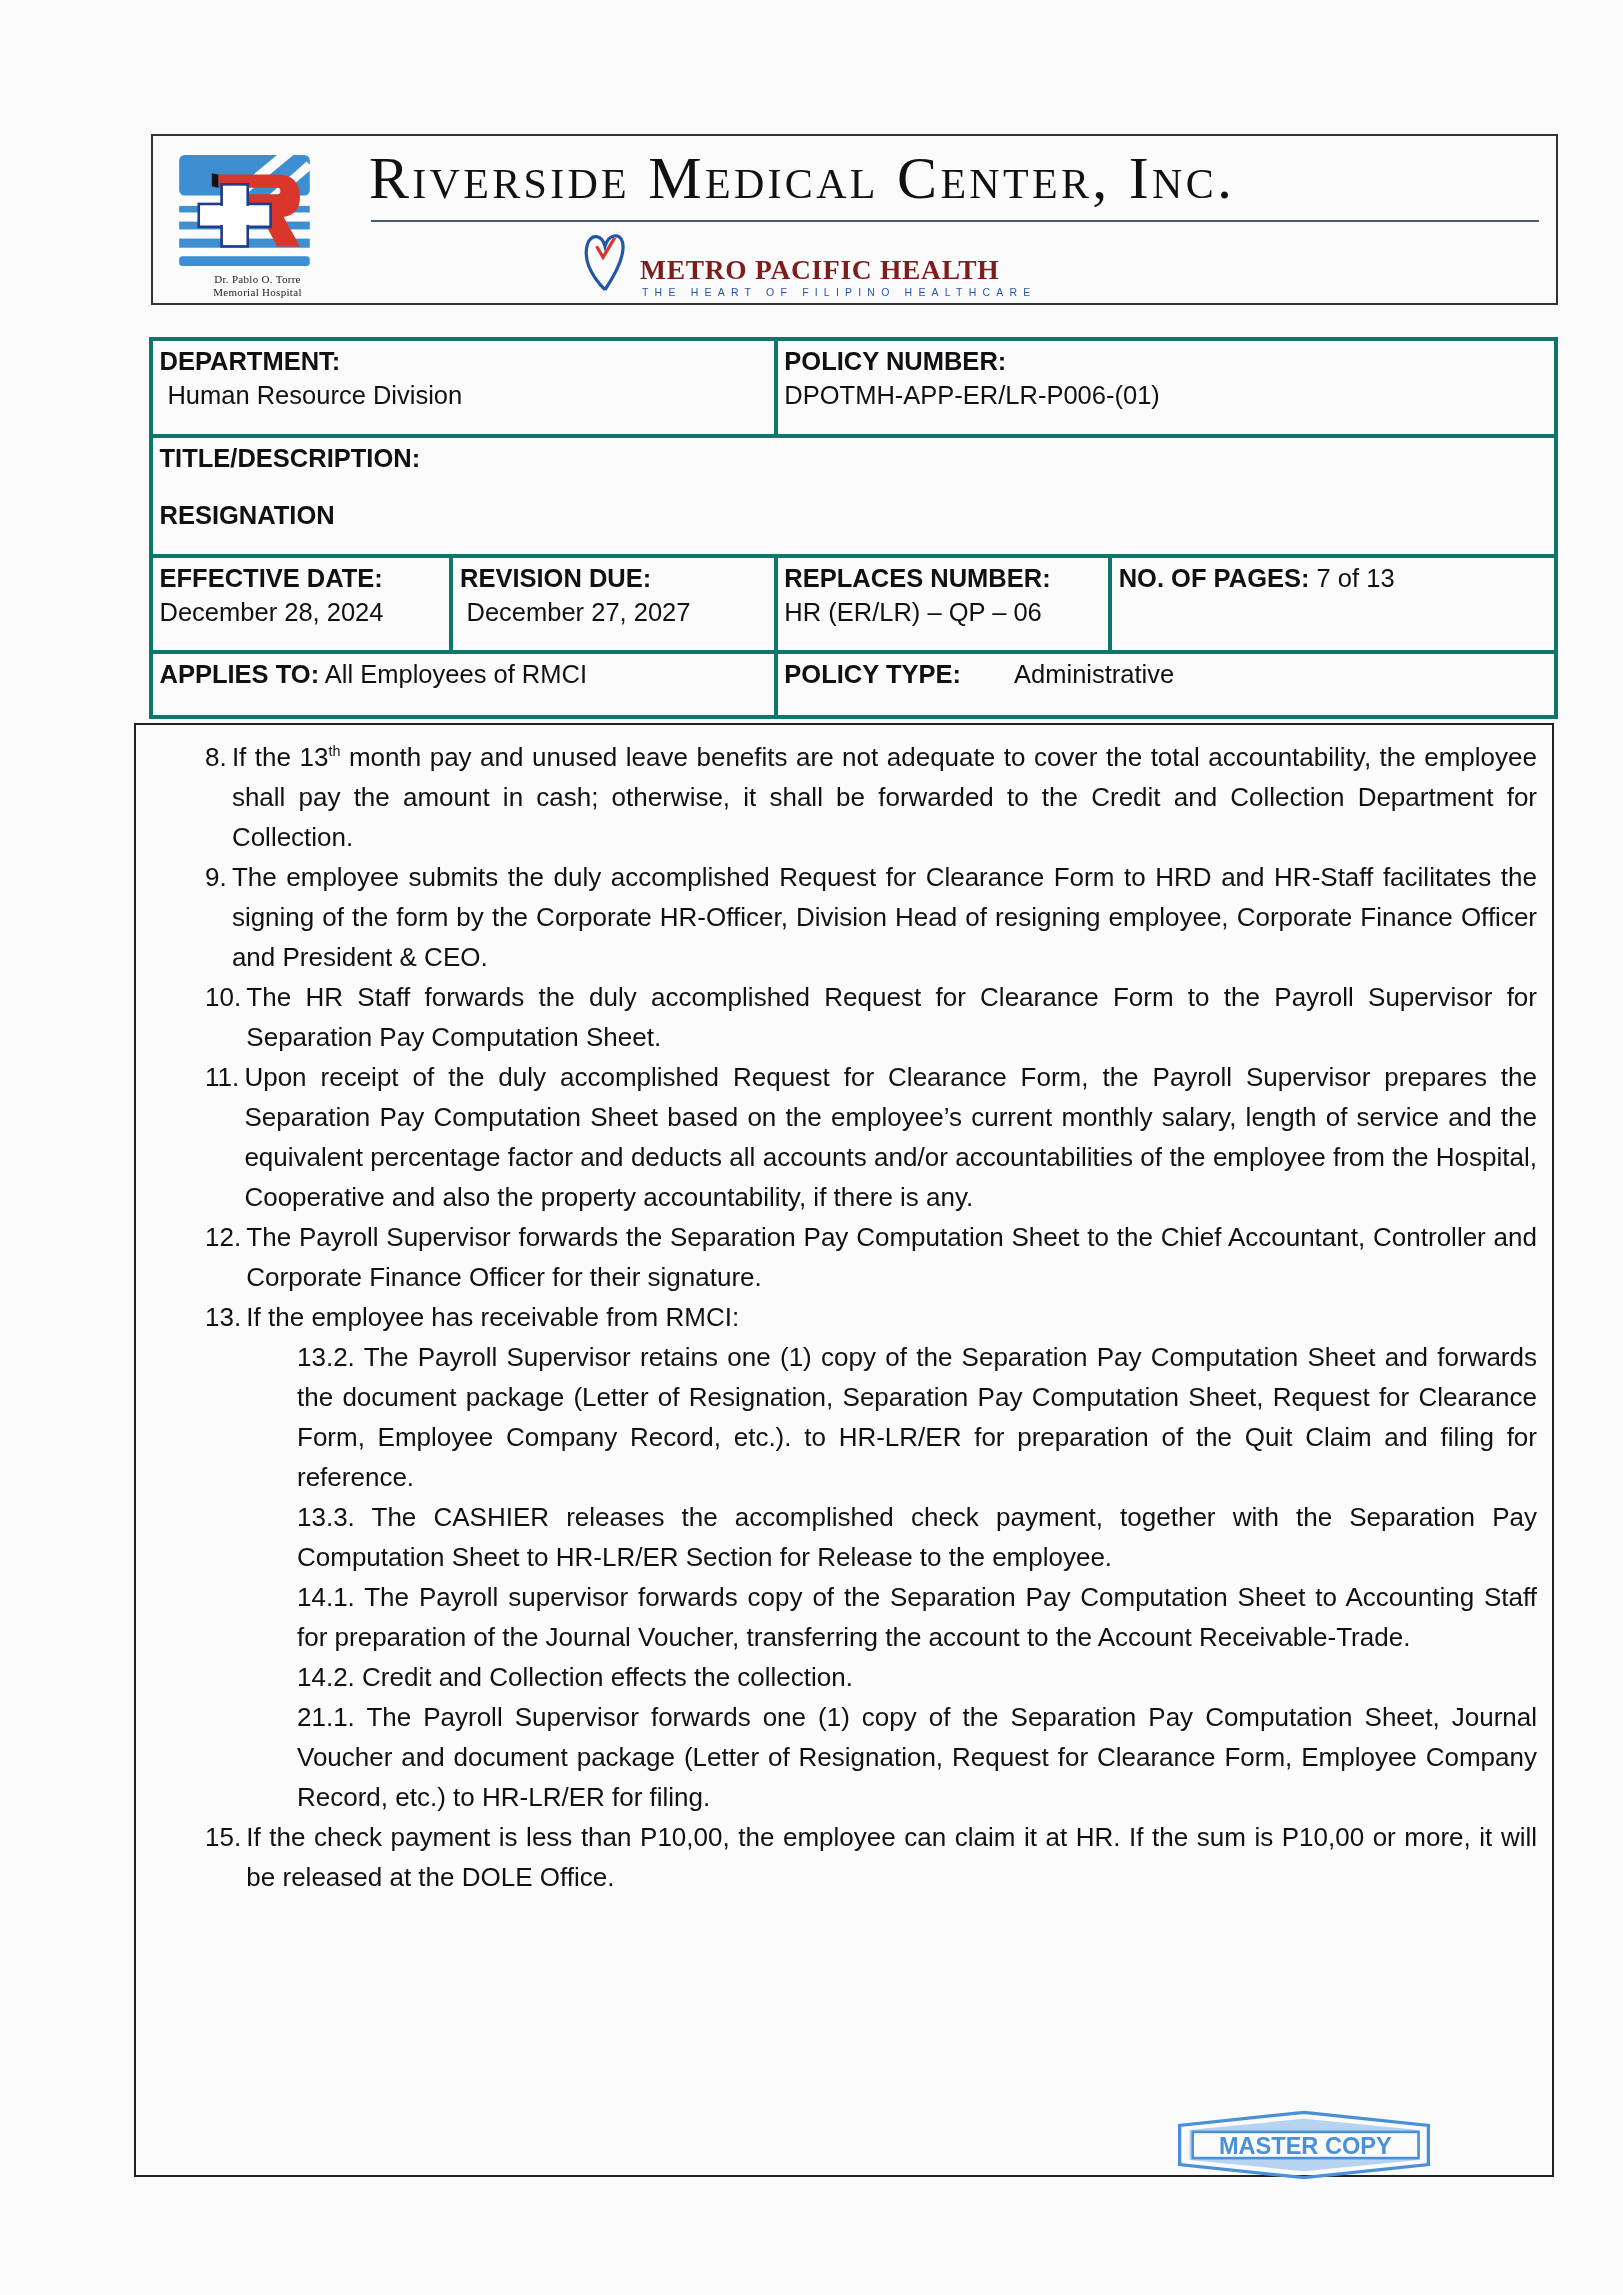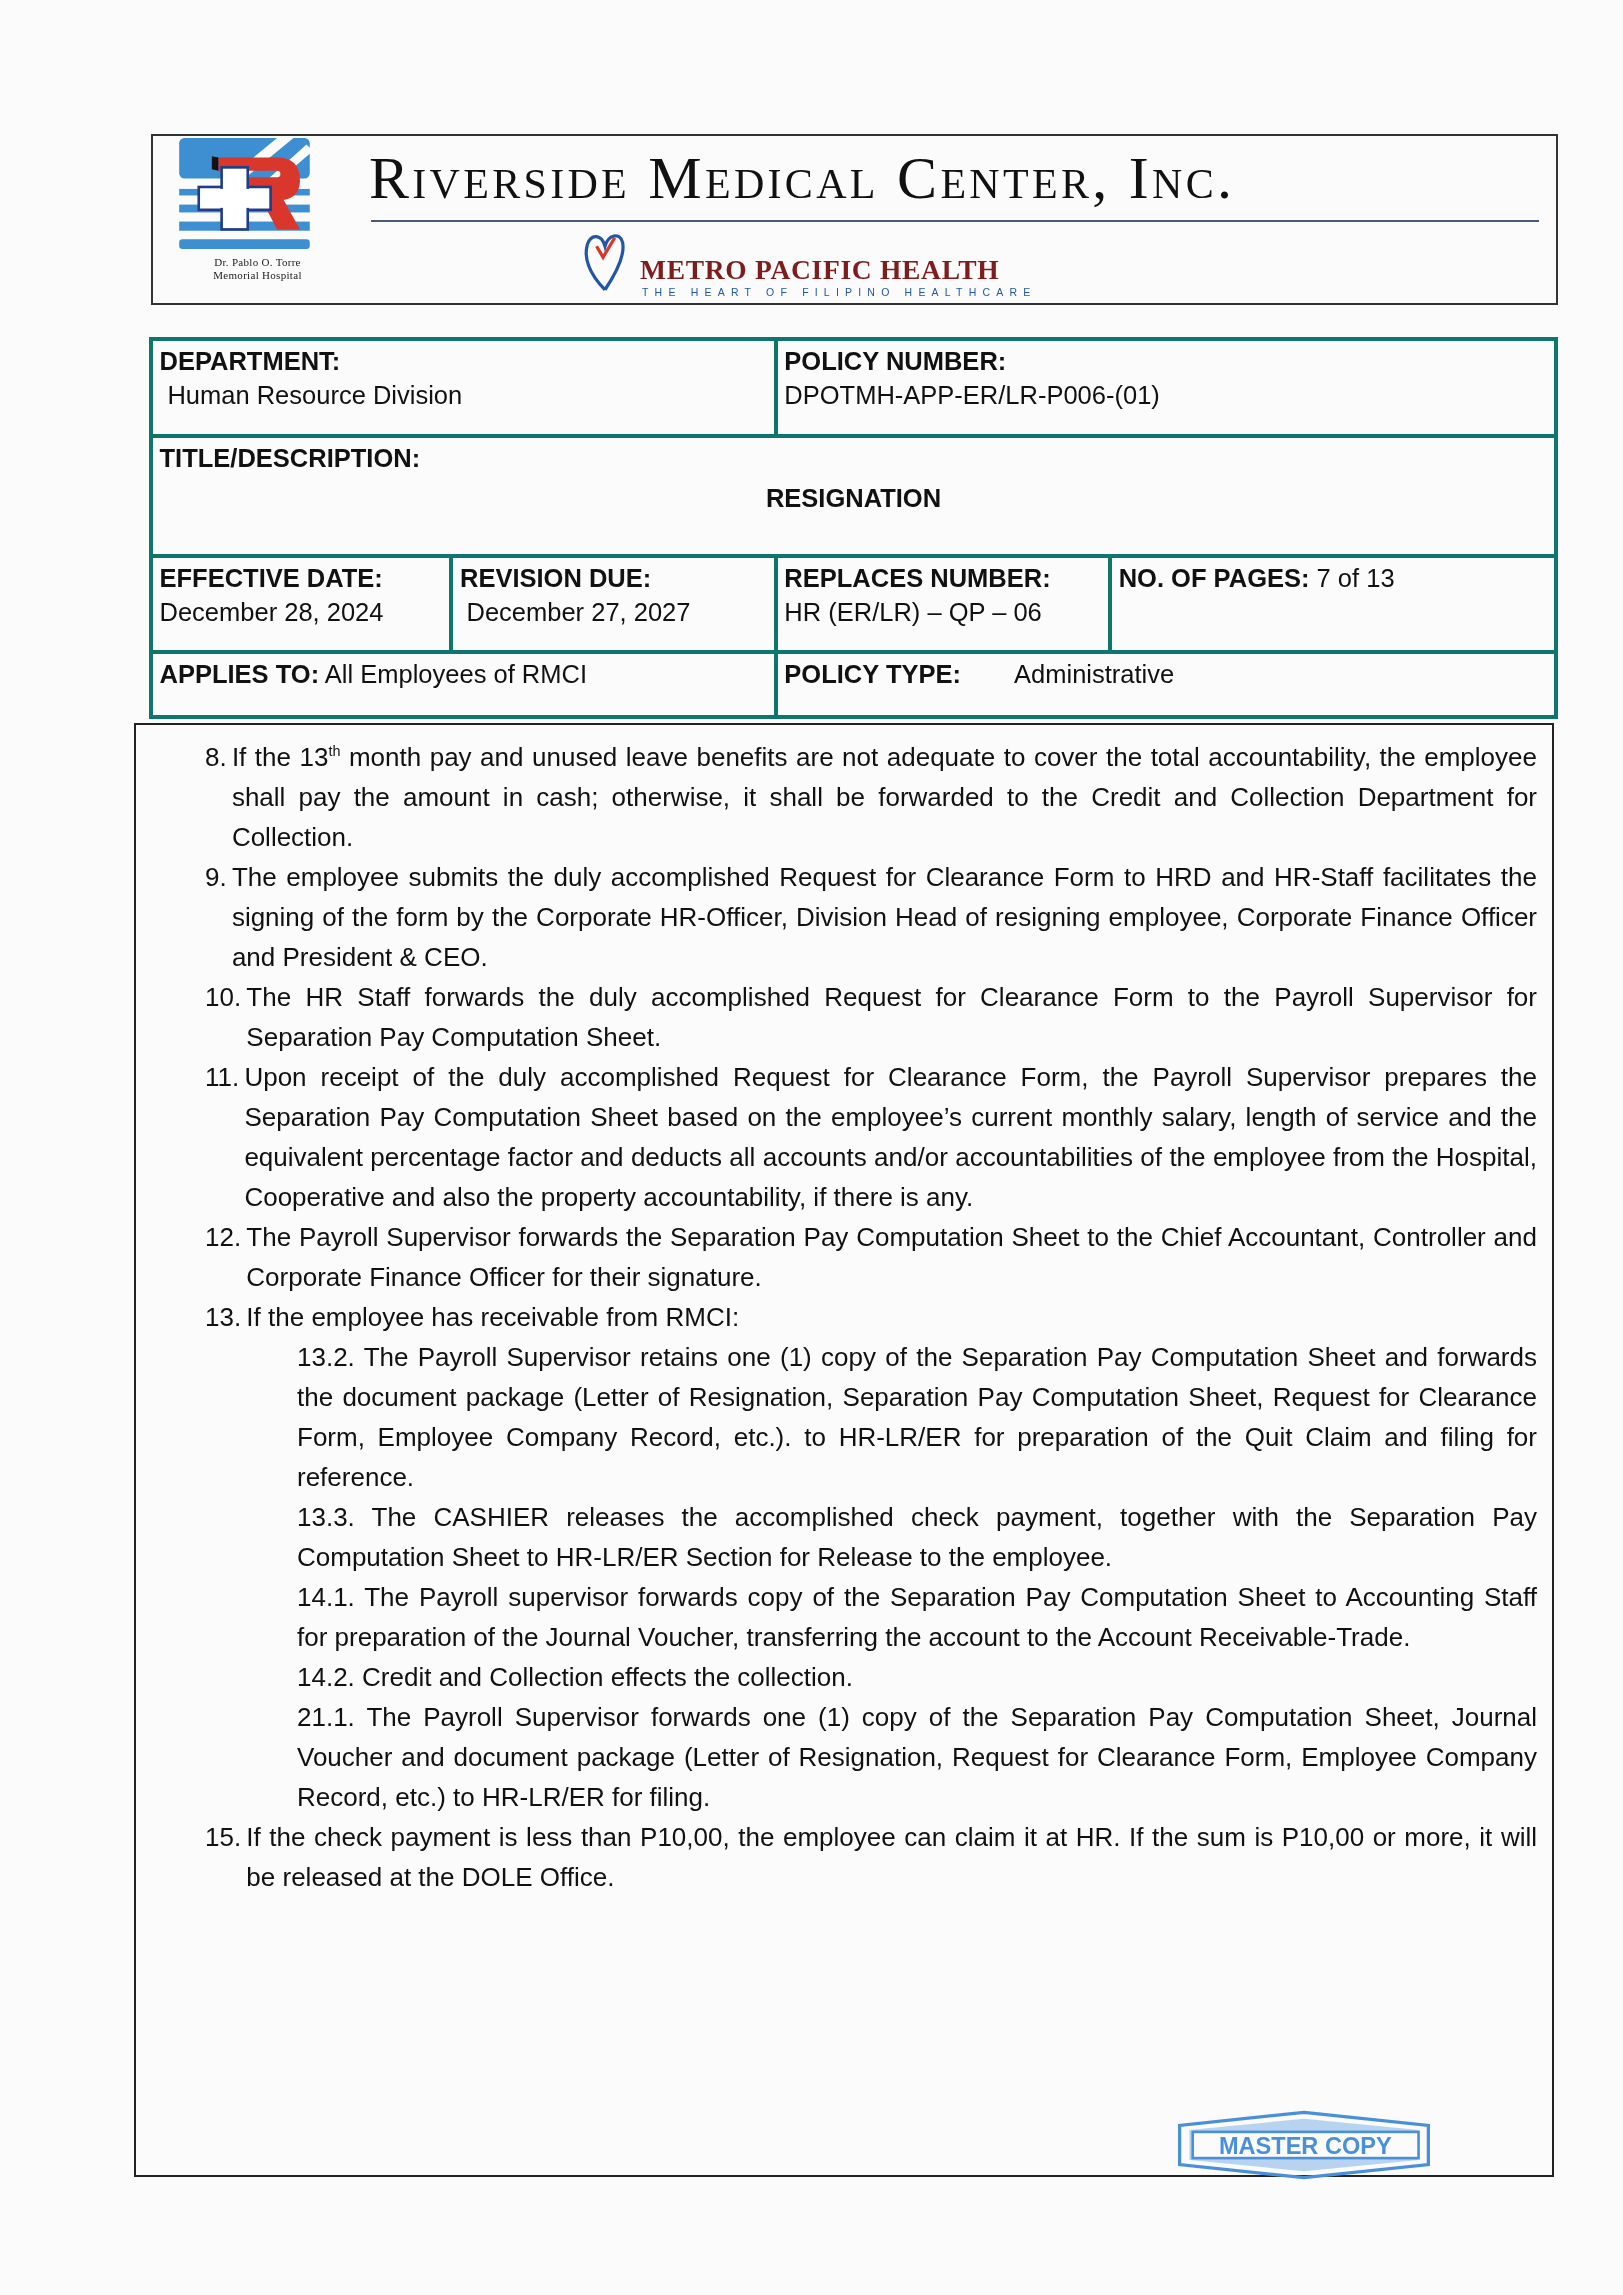--- a/index.html
+++ b/index.html
@@ -6,21 +6,21 @@
   body {
     width:1623px; height:2295px; background:#fbfbfc; position:relative;
     font-family:"Liberation Sans", "DejaVu Sans", sans-serif; color:#111;
     overflow:hidden;
   }
   
   .header-box {
     position:absolute; left:151px; top:134px; width:1407px; height:171px;
     border:2px solid #333; box-sizing:border-box;
   }
-  .logo { position:absolute; left:26px; top:2px; width:144px; height:157px; }
+  .logo { position:absolute; left:26px; top:19px; width:144px; height:157px; }
   .logo-caption {
     position:absolute; left:0; top:118px; width:157px; text-align:center;
     font-family:"Liberation Serif", "DejaVu Serif", serif; font-size:11px; line-height:13px;
     letter-spacing:0.3px; color:#222;
   }
   .company-name {
     position:absolute; left:216px; top:7.9px; width:1178px;
     font-family:"Liberation Serif", "DejaVu Serif", serif;
     font-size:60px; letter-spacing:3.3px; color:#111; font-variant:small-caps; white-space:nowrap;
   }
@@ -111,21 +111,21 @@
       <span class="val" style="padding-left:7.9px">Human Resource Division</span>
     </td>
     <td colspan="2">
       <span class="lbl val">POLICY NUMBER:</span>
       <span class="val">DPOTMH-APP-ER/LR-P006-(01)</span>
     </td>
   </tr>
   <tr style="height:120px">
     <td colspan="4">
       <span class="lbl val">TITLE/DESCRIPTION:</span>
-      <span class="lbl val" style="text-align:center;margin-top:6px">RESIGNATION</span>
+      <span class="lbl val" style="text-align:left;margin-top:23px">RESIGNATION</span>
     </td>
   </tr>
   <tr style="height:96px">
     <td>
       <span class="lbl val">EFFECTIVE DATE:</span>
       <span class="val">December 28, 2024</span>
     </td>
     <td>
       <span class="lbl val">REVISION DUE:</span>
       <span class="val" style="padding-left:6.5px">December 27, 2027</span>

